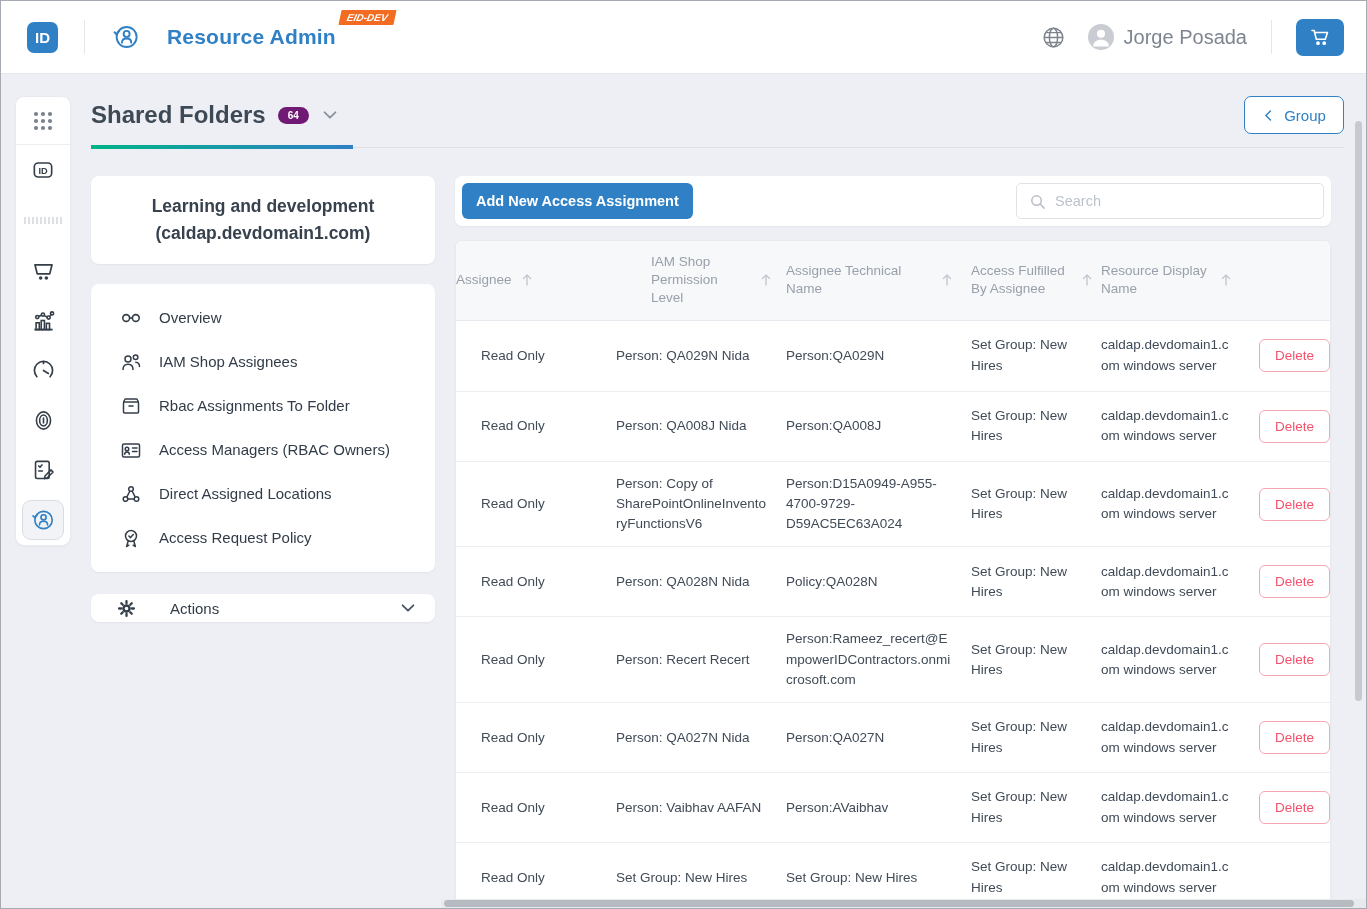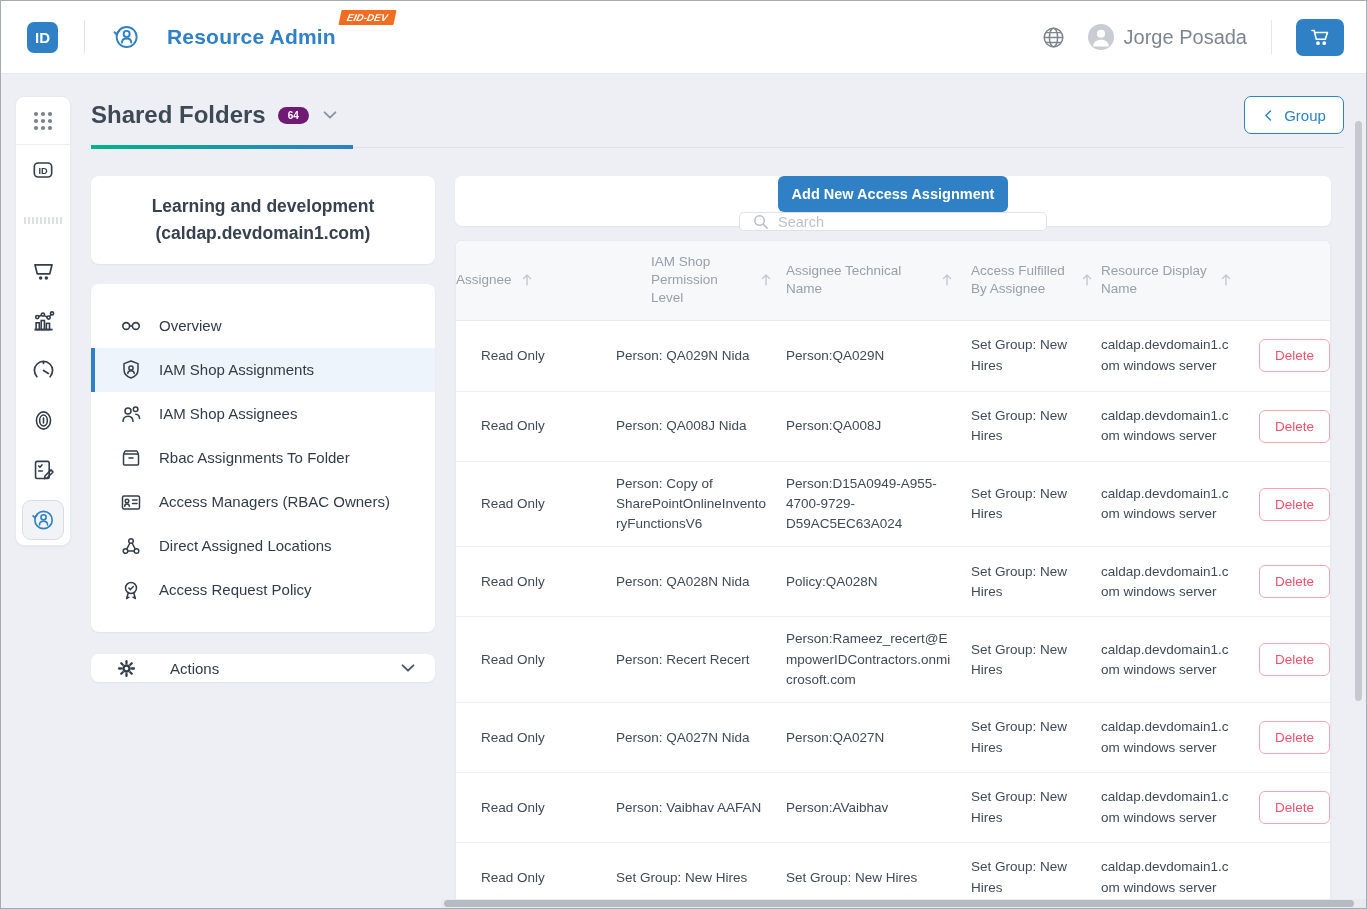--- a/index.html
+++ b/index.html
@@ -59,33 +59,33 @@
   .grad-bar { position:absolute; left:0; top:-2px; width:262px; height:4px;
               background:linear-gradient(90deg,#00b487,#2f80c5); }
 
   .cols { display:flex; gap:20px; margin-top:28px; }
   .card { background:#fff; border-radius:8px; box-shadow:0 1px 2px rgba(0,0,0,.05); }
 
   
   .left-col { width:344px; flex:0 0 344px; }
   .title-card { padding:17px 14px; text-align:center; font-size:17.5px; font-weight:bold;
                 color:#37424e; line-height:1.55; }
-  .nav-card { margin-top:20px; padding:20px 0; }
+  .nav-card { margin-top:20px; padding:12px 0; }
   .nav-item { height:44px; display:flex; align-items:center; gap:17px; padding-left:25px;
               font-size:15px; color:#313c48; cursor:pointer; border-left:4px solid transparent; }
   .nav-item.active { background:#edf4fb; border-left-color:#2f80c5; }
   .nav-label { line-height:1.2; }
   .actions-card { margin-top:22px; height:28px; display:flex; align-items:center; gap:33px;
                   padding:0 18px 0 25px; font-size:15px; color:#313c48; cursor:pointer; }
   .actions-card .chev { margin-left:auto; }
 
   
   .right-col { flex:1; min-width:0; margin-right:13px; }
   .toolbar { height:50px; display:flex; align-items:center; justify-content:space-between;
-             padding:0 7px; border-radius:7px;flex-direction:column; }
+             padding:0 7px; border-radius:7px; }
   .add-btn { background:#2f80c5; color:#fff; border:none; border-radius:6px; padding:10px 14px;
              font-size:14.5px; font-weight:bold; cursor:pointer; font-family:inherit; }
   .search-box { width:308px; height:36px; border:1px solid #dfe3e8; border-radius:5px;
                 display:flex; align-items:center; gap:9px; padding:0 12px; background:#fff; }
   .search-box input { border:none; outline:none; flex:1; font-size:14.5px; color:#4a535e;
                       font-family:inherit; background:transparent; }
   .search-box input::placeholder { color:#bdc3cb; }
 
   .table-card { margin-top:14px; border:1px solid #e7eaee; border-radius:7px; overflow:hidden; }
   .trow, .thead { display:flex; align-items:center; }
@@ -308,30 +308,20 @@
           <nav class="card nav-card">
             <div class="nav-item">
               <span class="icon dark-ic">
                 <svg width="22" height="22" viewBox="0 0 22 22" fill="none" stroke="currentColor" stroke-width="1.6">
                   <circle cx="6.2" cy="11" r="3.4"></circle>
                     <circle cx="15.8" cy="11" r="3.4"></circle>
                     <path d="M9.6 11h2.8"></path>
                 </svg>
               </span>
               <span class="nav-label">Overview</span>
-            </div>
-            <div class="nav-item active">
-              <span class="icon dark-ic">
-                <svg width="22" height="22" viewBox="0 0 22 22" fill="none" stroke="currentColor" stroke-width="1.5" stroke-linecap="round" stroke-linejoin="round">
-                  <path d="M11 2l7 2.6v6c0 4.6-3.1 7.4-7 8.4-3.9-1-7-3.8-7-8.4v-6z"></path>
-                  <circle cx="11" cy="9" r="2.1"></circle>
-                  <path d="M7.8 14.6c0-1.9 1.4-2.9 3.2-2.9s3.2 1 3.2 2.9"></path>
-                </svg>
-              </span>
-              <span class="nav-label">IAM Shop Assignments</span>
             </div>
             <div class="nav-item">
               <span class="icon dark-ic">
                 <svg width="22" height="22" viewBox="0 0 22 22" fill="none" stroke="currentColor" stroke-width="1.5" stroke-linecap="round" stroke-linejoin="round">
                   <circle cx="8" cy="8" r="3"></circle>
                   <path d="M3 18.5c0-3.4 2-5.3 5-5.3s5 1.9 5 5.3"></path>
                   <circle cx="15.6" cy="6.3" r="2.3"></circle>
                   <path d="M15.8 11.2c2.4.2 3.7 2 3.7 4.4"></path>
                 </svg>
               </span>

